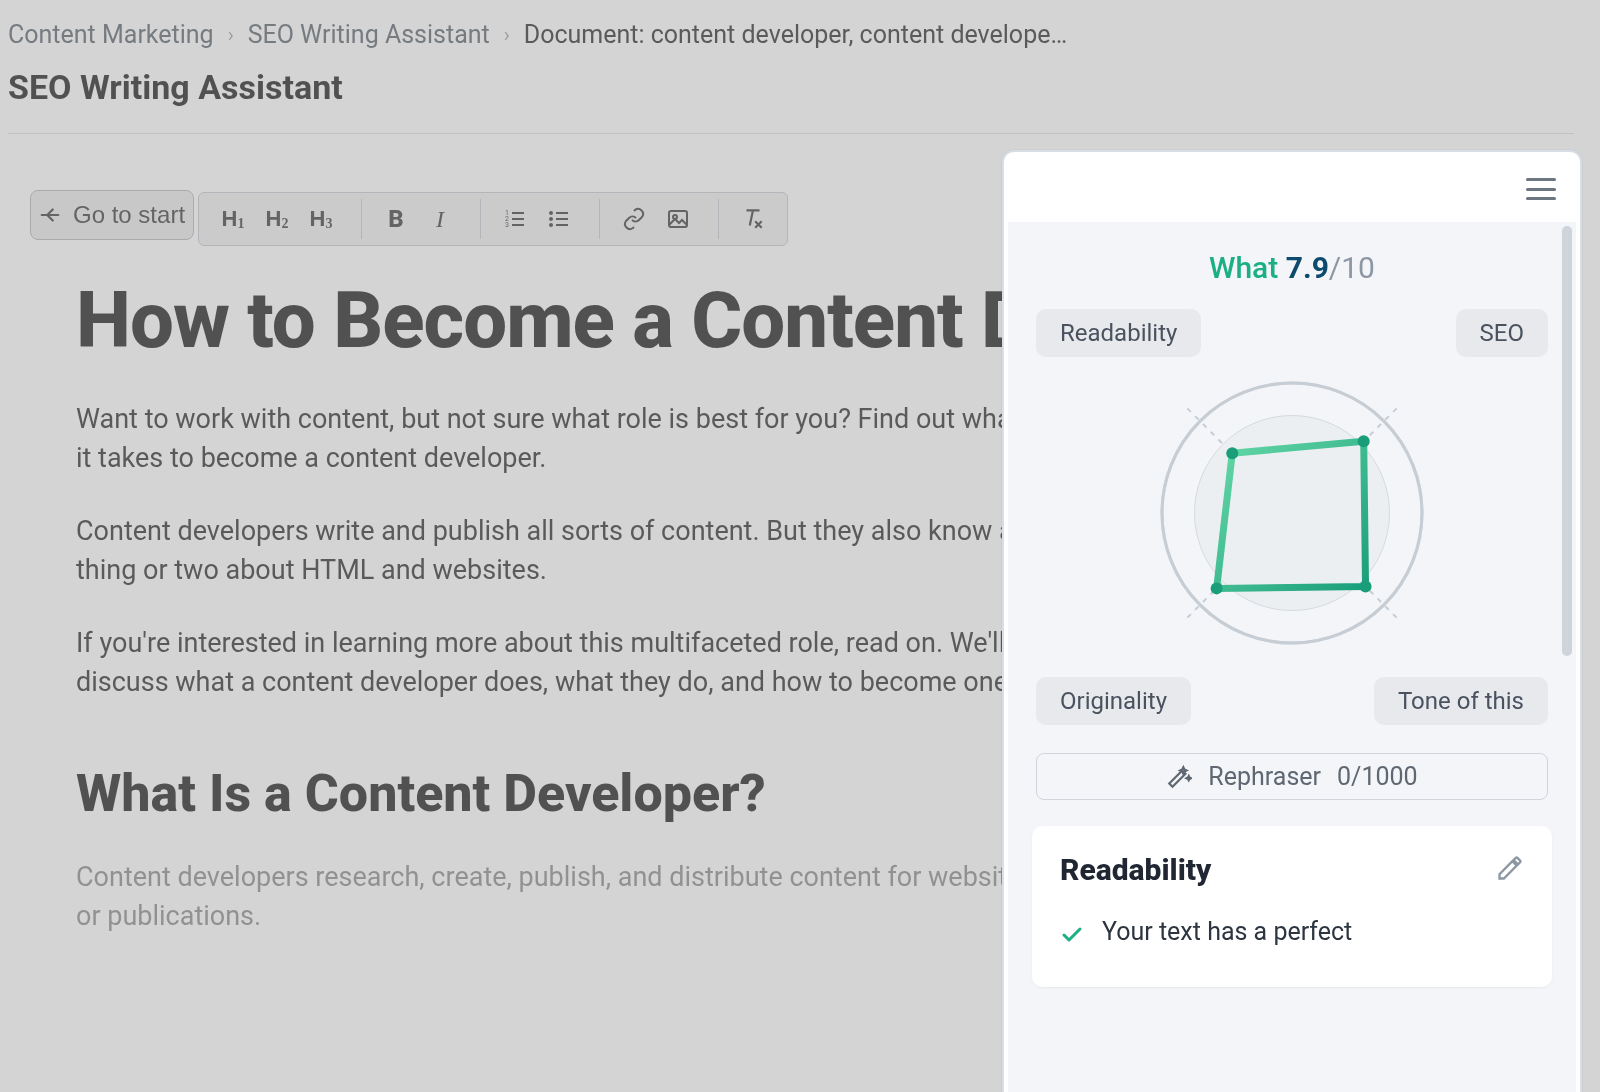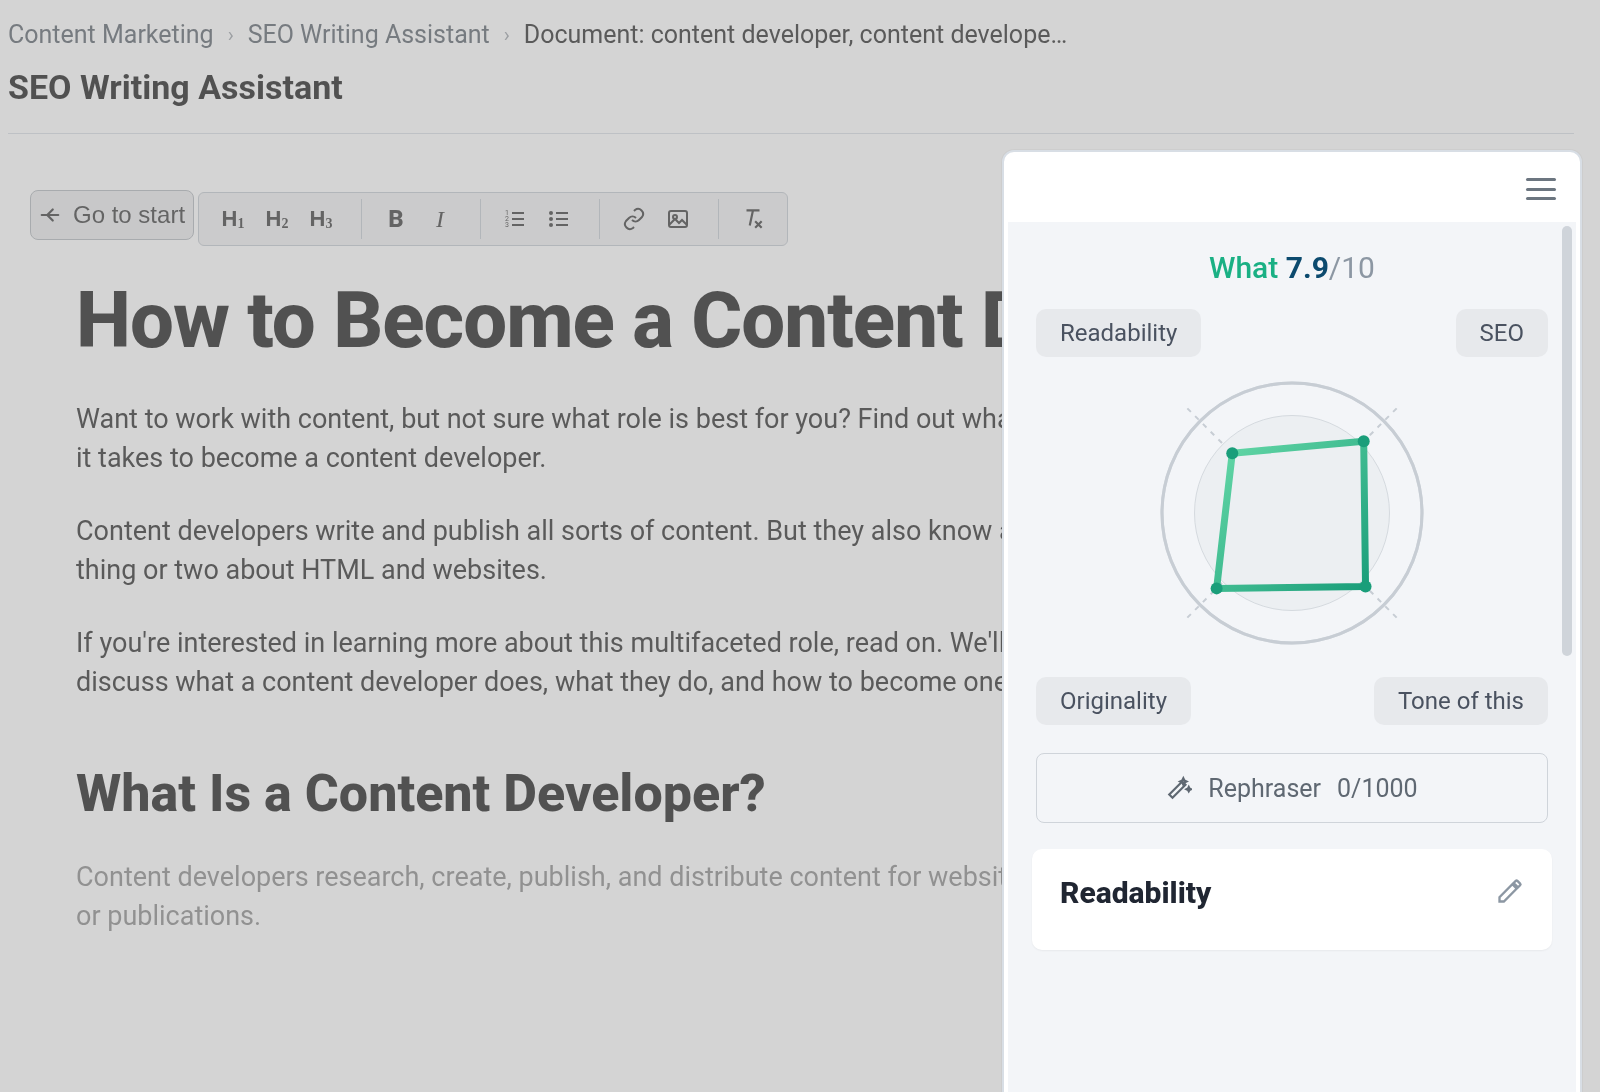--- a/index.html
+++ b/index.html
@@ -49,21 +49,21 @@
   .score .label { color:#1ab084; font-weight:500;}
   .score .val   { color:#0c4a6e; font-weight:700;}
   .score .den   { color:#8c97a3; font-weight:400;}
 
   .pills-row { display:flex; justify-content:space-between; margin-top:24px; padding:0 4px;}
   .pill { background:#e7e9ec; color:#4a5260; font-size:24px; padding:10px 24px; border-radius:10px; cursor:pointer;}
 
   .chart-wrap { display:flex; justify-content:center; margin-top:6px;}
   .chart-label { text-align:center; color:#8c97a3; font-size:19px; margin-top:2px;}
 
-  .rephraser { margin:28px auto 0; width:512px; border:1px solid #cfd4da; border-radius:8px; background:#f3f5f8; display:flex; align-items:center; justify-content:center; gap:16px; height:70px; color:#5f6872; font-size:25px;}
+  .rephraser { margin:28px auto 0; width:512px; border:1px solid #cfd4da; border-radius:8px; background:#f3f5f8; display:flex; align-items:center; justify-content:center; gap:16px; height:47px; color:#5f6872; font-size:25px;}
   .rephraser svg{width:26px;height:26px;}
 
   .card { margin:26px auto 0; width:520px; background:#fff; border-radius:10px; padding:26px 28px 40px; box-shadow:0 1px 2px rgba(0,0,0,.05);}
   .card-head { display:flex; justify-content:space-between; align-items:center;}
   .card-head h3 { font-size:30px; font-weight:800; color:#202632;}
   .pencil { color:#8c97a3; cursor:pointer;}
   .check-line { display:flex; gap:18px; align-items:flex-start; margin-top:30px; font-size:25px; color:#2d3540;}
   .check-line svg { flex:none; margin-top:6px; color:#1ab084;}
 </style>
 </head>
@@ -230,16 +230,22 @@
 
       <div class="card">
         <div class="card-head">
           <h3>Readability</h3>
           <span class="pencil">
             <svg width="28" height="28" viewBox="0 0 24 24" fill="none" stroke="currentColor" stroke-width="2">
                 <path d="M3 17.25V21h3.75L17.8 9.94l-3.75-3.75L3 17.25zM20.7 7.04a1 1 0 0 0 0-1.41l-2.34-2.34a1 1 0 0 0-1.41 0l-1.83 1.83 3.75 3.75 1.83-1.83z"></path>
               </svg>
           </span>
         </div>
+        <div class="check-line">
+          <svg width="24" height="24" viewBox="0 0 24 24" fill="none" stroke="currentColor" stroke-width="3" stroke-linecap="round" stroke-linejoin="round">
+              <polyline points="4 12 9 17 20 6"></polyline>
+            </svg>
+          <span>Your text has a perfect</span>
+        </div>
       </div>
     </div>
   </div>
 </div>
 
 </body></html>

